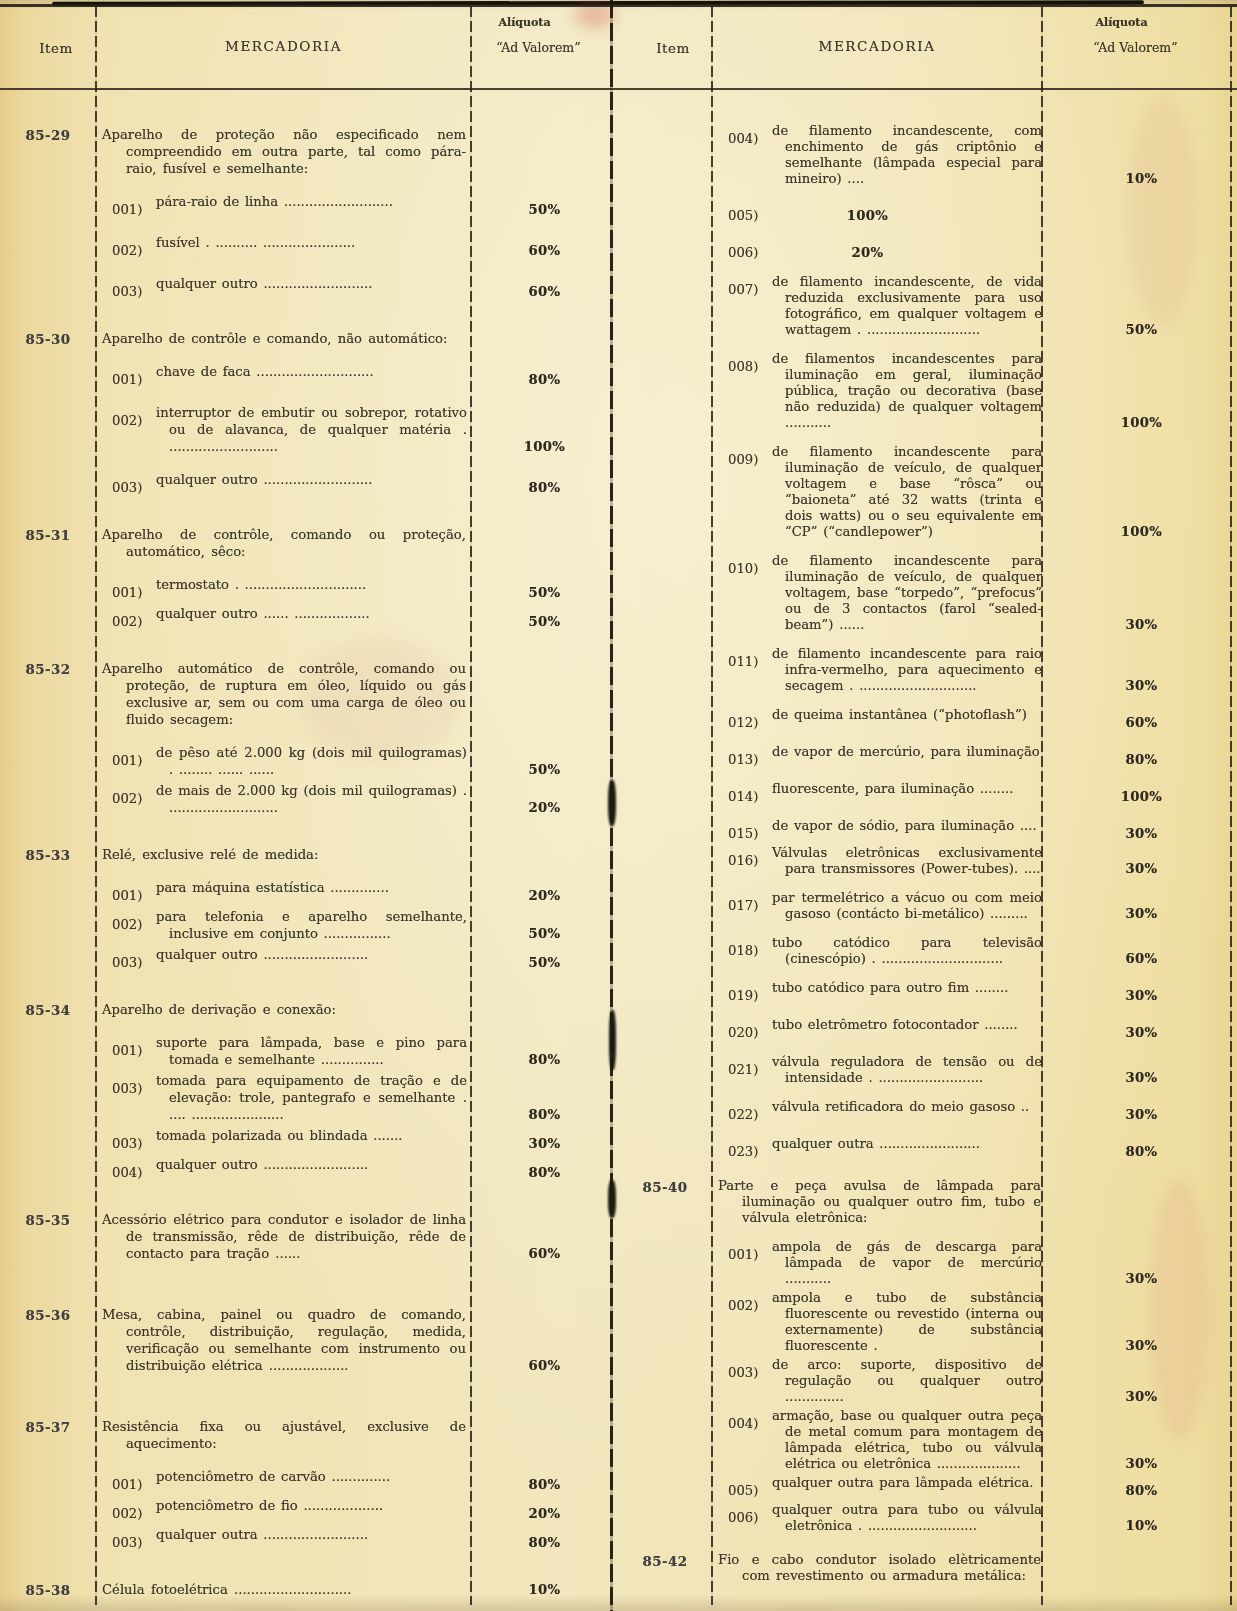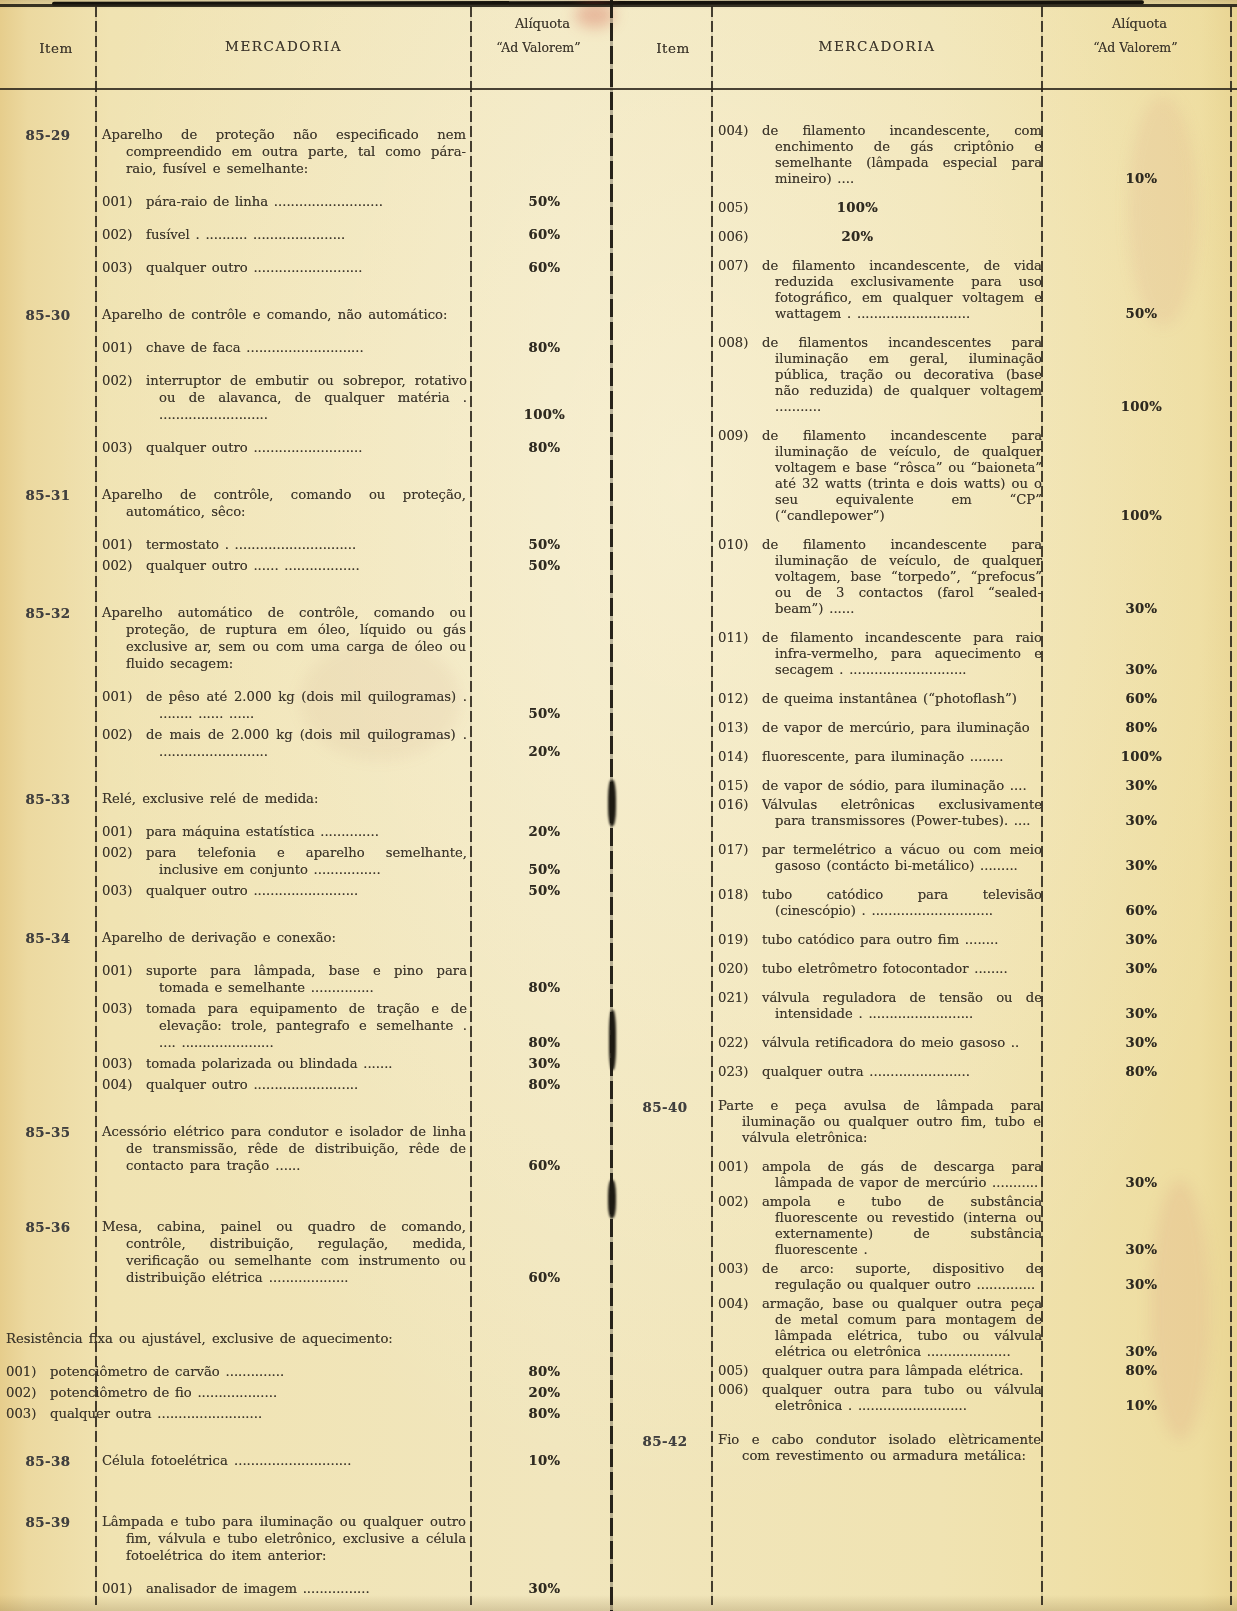--- a/index.html
+++ b/index.html
@@ -31,32 +31,32 @@
   .half.right .vrule.a{left:93px;}
   .half.right .vrule.b{left:423px;}
   .half.right .vrule.edge{left:612px;}
   .center-rule{position:absolute;top:0;bottom:0;left:610px;width:3px;
     background:repeating-linear-gradient(180deg, rgba(28,24,16,.95) 0 18px, rgba(28,24,16,.28) 18px 23px);}
   .blob{position:absolute;background:#1d1a12;border-radius:40%;filter:blur(1px);}
 
   .thead{position:relative;height:96px;}
   .h-item{position:absolute;top:40px;left:8px;width:var(--itemw);text-align:center;font-size:13.5px;letter-spacing:.5px;}
   .h-merc{position:absolute;top:38px;left:var(--itemw);width:var(--bodyw);text-align:center;letter-spacing:1.6px;font-size:13.5px;}
-  .h-aliq1{position:absolute;top:16px;right:2px;width:var(--ratew);text-align:center;font-size:13px;}
+  .h-aliq1{position:absolute;top:16px;right:20px;width:var(--ratew);text-align:center;font-size:11px;font-weight:bold;}
   .h-aliq2{position:absolute;top:40px;right:6px;width:var(--ratew);text-align:center;font-size:12.5px;}
 
   .tbody{position:absolute;top:96px;left:0;right:0;bottom:0;overflow:hidden;padding-top:var(--padtop);line-height:var(--lh);}
   .entry{display:flex;margin-bottom:var(--egap);}
   .item-cell{flex:none;width:var(--itemw);text-align:center;font-weight:bold;font-size:13.4px;letter-spacing:.4px;color:#404040;padding-top:1px;}
   .entry-main{flex:1;min-width:0;}
   .hrow{display:flex;align-items:flex-start;margin-bottom:var(--hgap);}
   .htext{flex:1;min-width:0;text-align:justify;padding-right:5px;padding-left:30px;text-indent:-24px;word-spacing:2px;}
   .srow{display:flex;align-items:flex-start;margin-top:var(--sgap-small);}
   .srow.sp{margin-top:var(--sgap-big);}
-  .code{flex:none;width:44px;padding-left:6px;}
+  .code{flex:none;width:44px;padding-left:16px;margin-top:8px;}
   .stext{flex:1;min-width:0;text-align:justify;padding-right:4px;padding-left:13px;text-indent:-13px;word-spacing:1.5px;}
   .rate{flex:none;width:var(--ratew);align-self:flex-end;text-align:center;font-weight:bold;color:#2e2a20;letter-spacing:.3px;}
 
   .topbar{position:absolute;top:1px;left:52px;width:1092px;height:4px;background:#15120c;transform:rotate(-.08deg);border-radius:2px;}
   .sm{position:absolute;border-radius:50%;filter:blur(7px);pointer-events:none;}
   .sm.r1{left:1128px;top:96px;width:70px;height:230px;background:rgba(210,120,105,.10);}
   .sm.r2{left:1150px;top:1180px;width:60px;height:260px;background:rgba(205,110,100,.12);}
   .sm.r3{left:575px;top:2px;width:40px;height:26px;background:rgba(200,60,50,.28);}
   .sm.r4{left:300px;top:640px;width:160px;height:120px;background:rgba(190,120,90,.07);}
 </style>
@@ -232,20 +232,21 @@
       <div class="entry">
         <div class="item-cell">85-36</div>
         <div class="entry-main">
           <div class="hrow">
             <div class="htext">Mesa, cabina, painel ou quadro de comando, contrôle, distribuição, regulação, medida, verificação ou semelhante com instrumento ou distribuição elétrica ...................</div>
             <div class="rate">60%</div>
           </div>
         </div>
       </div>
       <div class="entry">
+        <div class="item-cell">85-37</div>
         <div class="entry-main">
           <div class="hrow">
             <div class="htext">Resistência fixa ou ajustável, exclusive de aquecimento:</div>
             <div class="rate"></div>
           </div>
           <div class="srow sp">
             <div class="code">001)</div>
             <div class="stext">potenciômetro de carvão ..............</div>
             <div class="rate">80%</div>
           </div>

